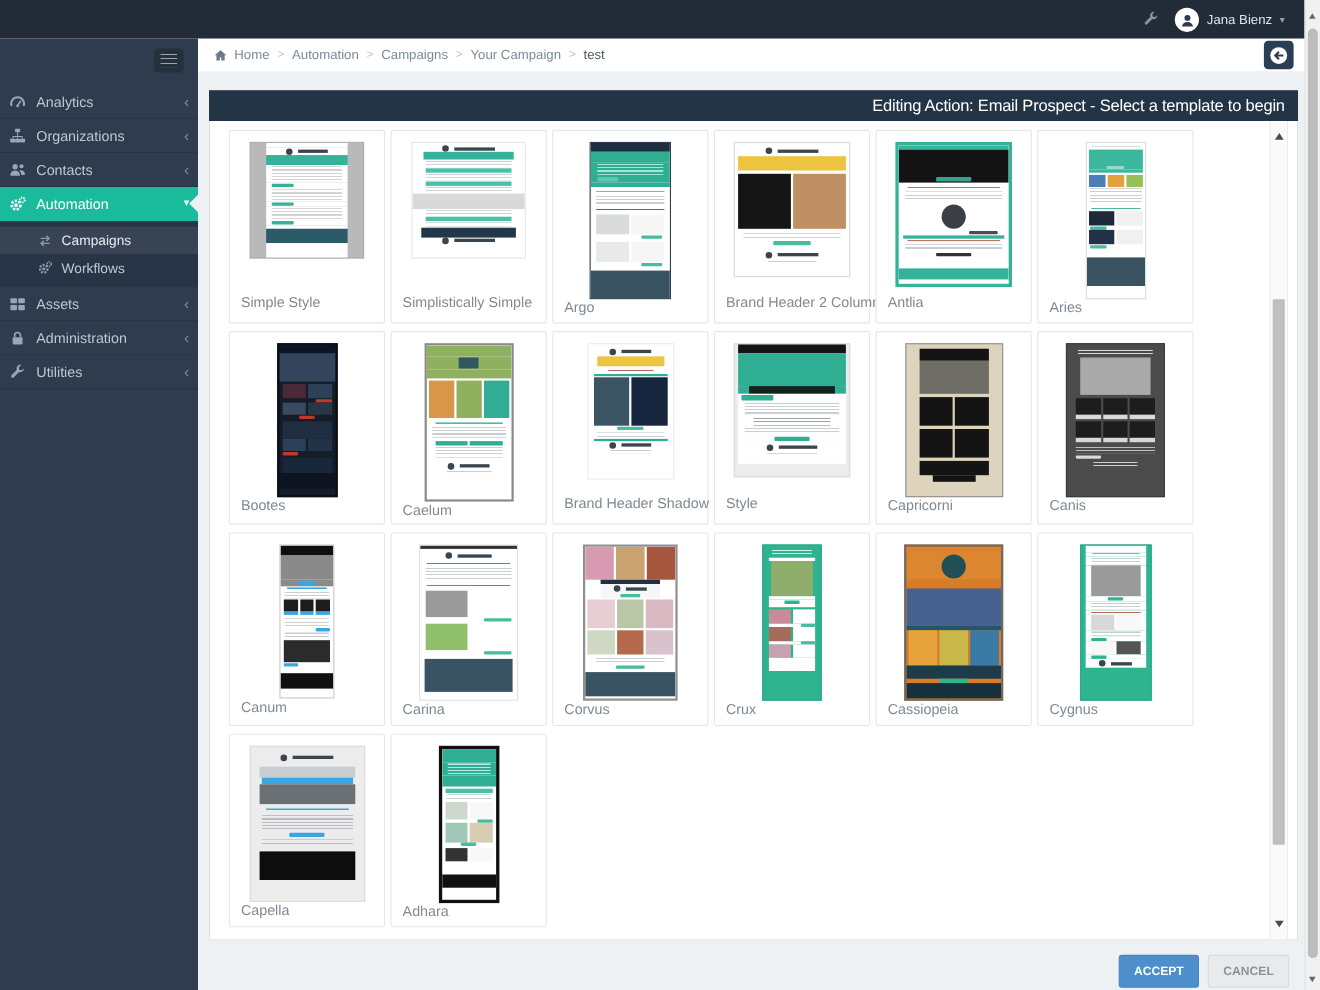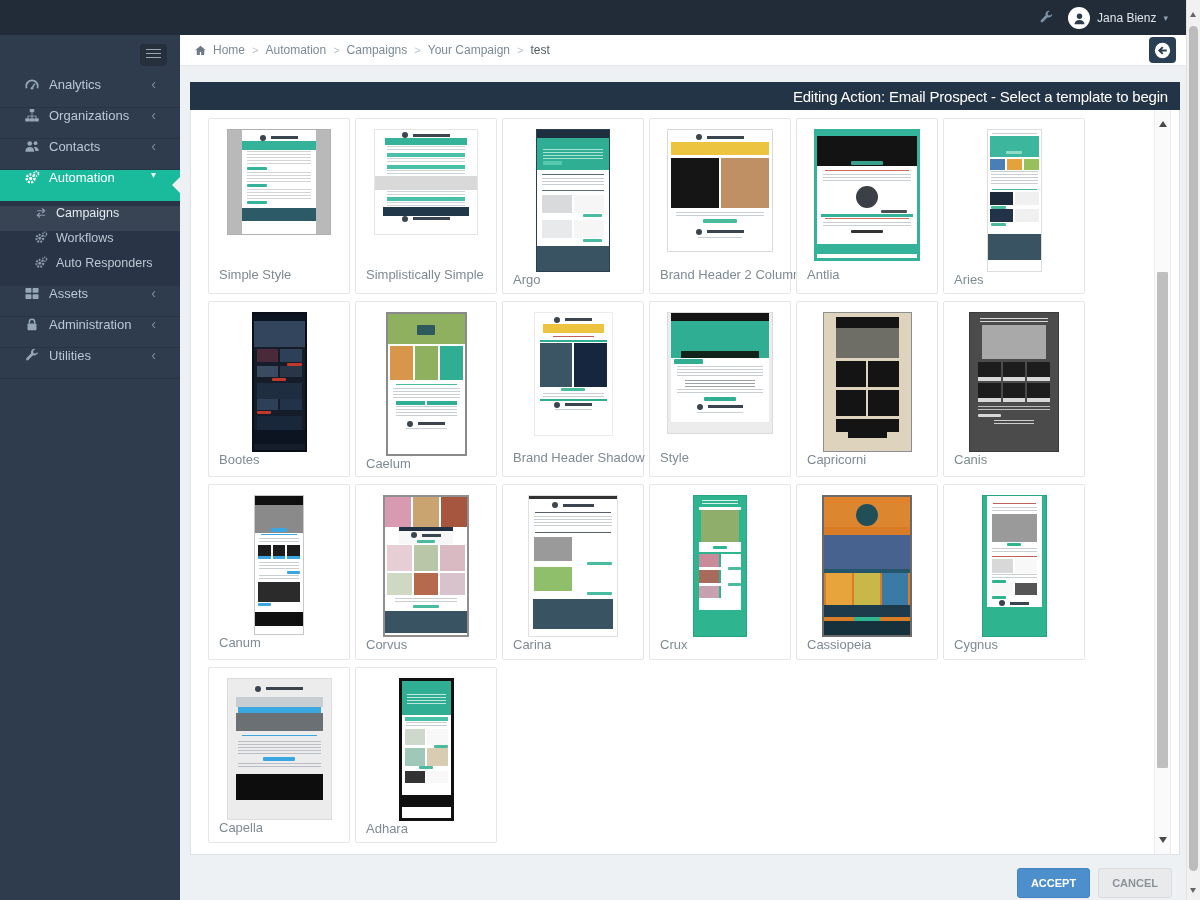--- a/index.html
+++ b/index.html
@@ -33,21 +33,21 @@
   .caret { color:#8fa0b0; font-size:9px; }
 
   
   .sidebar { position:absolute; top:35px; left:0; width:180px; height:865px;
     background:var(--sidebar_bg,#2e3c4e); }
   .menu-toggle { position:absolute; top:9px; right:13px; width:27px; height:22px;
     background:#26303c; border-radius:4px; cursor:pointer; padding:5px 6px; }
   .menu-toggle .bars { width:100%; height:12px;
     background:repeating-linear-gradient(to bottom,#9aa5b1 0,#9aa5b1 1px,transparent 1px,transparent 4px); }
   .menu { margin-top:42px; }
-  .menu-item { height:31px; display:flex; align-items:flex-start; padding:0 24px;
+  .menu-item { height:31px; display:flex; align-items:center; padding:0 8px;
     color:#bac8d4; font-size:13px; border-bottom:1px solid rgba(0,0,0,.12); cursor:pointer; position:relative; }
   .menu-item .mi-icon { width:16px; height:15px; margin-right:9px; color:#96a7b8; flex:none; }
   .menu-item .chev { margin-left:auto; color:#7f8f9e; font-size:14px; line-height:1; }
   .menu-item.active { background:var(--active_item,#1ABB9C); color:#fff; border-bottom-color:transparent; }
   .menu-item.active .mi-icon { color:#fff; }
   .menu-item.active .chev { color:#e8f7f2; font-size:10px; }
   .menu-item.active::after { content:""; position:absolute; right:0; top:50%; margin-top:-8px;
     border:8px solid transparent; border-right-color:#eef1f4; }
   .submenu { background:rgba(0,0,0,.10); padding:5px 0; }
   .submenu .menu-item { height:25px; padding-left:34px; border-bottom:none; font-size:12.5px; }
@@ -207,30 +207,20 @@
       <div class="menu-item">
         <span class="icon mi-icon">
           <svg viewBox="0 0 16 16">
               <circle cx="6.5" cy="9" r="4.2" fill="none" stroke="currentColor" stroke-width="2.6" stroke-dasharray="2.2 1.4"></circle>
               <circle cx="6.5" cy="9" r="1.8" fill="currentColor"></circle>
               <circle cx="12.5" cy="4" r="2.4" fill="none" stroke="currentColor" stroke-width="1.8" stroke-dasharray="1.4 1"></circle>
             </svg>
         </span>
         <span>Workflows</span>
       </div>
-      <div class="menu-item">
-        <span class="icon mi-icon">
-          <svg viewBox="0 0 16 16">
-              <circle cx="6.5" cy="9" r="4.2" fill="none" stroke="currentColor" stroke-width="2.6" stroke-dasharray="2.2 1.4"></circle>
-              <circle cx="6.5" cy="9" r="1.8" fill="currentColor"></circle>
-              <circle cx="12.5" cy="4" r="2.4" fill="none" stroke="currentColor" stroke-width="1.8" stroke-dasharray="1.4 1"></circle>
-            </svg>
-        </span>
-        <span>Auto Responders</span>
-      </div>
     </div>
 
     <div class="menu-item">
       <span class="icon mi-icon">
         <svg viewBox="0 0 16 16" fill="currentColor">
             <rect x="1" y="2.2" width="6.4" height="5" rx="0.8"></rect>
             <rect x="8.6" y="2.2" width="6.4" height="5" rx="0.8"></rect>
             <rect x="1" y="8.8" width="6.4" height="5" rx="0.8"></rect>
             <rect x="8.6" y="8.8" width="6.4" height="5" rx="0.8"></rect>
           </svg>
@@ -845,20 +835,64 @@
                   <div style="width: 32%; height: 3px; background: rgb(58, 167, 224); border-radius: 1px;"></div>
                 </div>
                 <div style="height: 6px; margin: 0px; padding: 0px; background: transparent; display: flex; align-items: center; gap: 2px; justify-content: center;"></div>
                 <div style="height: 14px; margin: 0px; padding: 0px; background: transparent; display: flex; align-items: center; gap: 2px; justify-content: center;">
                   <div style="flex: 1 1 0%; height: 100%; background: rgb(16, 16, 16);"></div>
                 </div>
               </div>
               <div class="card-label">Canum</div>
             </div>
             <div class="card">
+              <div class="card-thumb" style="width: 90px; height: 142px; background: rgb(255, 255, 255); border: 1px solid rgb(224, 224, 224);">
+                <div style="height: 3px; margin: 0px; padding: 0px; background: transparent; display: flex; align-items: center; gap: 2px; justify-content: center;">
+                  <div style="flex: 1 1 0%; height: 100%; background: rgb(51, 51, 51);"></div>
+                </div>
+                <div style="height: 2px; margin: 0px; padding: 0px; background: transparent; display: flex; align-items: center; gap: 2px; justify-content: center;"></div>
+                <div style="height: 8px; margin: 0px; padding: 0px; background: transparent; display: flex; align-items: center; gap: 2px; justify-content: center;">
+                  <div style="width: 6px; height: 6px; border-radius: 50%; background: rgb(58, 69, 80); margin-right: 3px;"></div>
+                  <div style="width: 36%; height: 3px; background: rgb(58, 69, 80);"></div>
+                </div>
+                <div style="height: 2px; margin: 0px; padding: 0px; background: transparent; display: flex; align-items: center; gap: 2px; justify-content: center;"></div>
+                <div style="height: 4px; margin: 0px 6px; padding: 0px; background: transparent; display: flex; align-items: center; gap: 2px; justify-content: center;">
+                  <div style="flex: 1 1 0%; height: 2px; background: repeating-linear-gradient(rgb(85, 96, 106) 0px, rgb(85, 96, 106) 1px, transparent 1px, transparent 3px);"></div>
+                </div>
+                <div style="height: 14px; margin: 0px 5px; padding: 0px; background: transparent; display: flex; align-items: center; gap: 2px; justify-content: center;">
+                  <div style="flex: 1 1 0%; height: 12px; background: repeating-linear-gradient(rgb(201, 206, 211) 0px, rgb(201, 206, 211) 1px, transparent 1px, transparent 3px);"></div>
+                </div>
+                <div style="height: 2px; margin: 0px; padding: 0px; background: transparent; display: flex; align-items: center; gap: 2px; justify-content: center;"></div>
+                <div style="height: 4px; margin: 0px 6px; padding: 0px; background: transparent; display: flex; align-items: center; gap: 2px; justify-content: center;">
+                  <div style="flex: 1 1 0%; height: 2px; background: repeating-linear-gradient(rgb(85, 96, 106) 0px, rgb(85, 96, 106) 1px, transparent 1px, transparent 3px);"></div>
+                </div>
+                <div style="height: 2px; margin: 0px; padding: 0px; background: transparent; display: flex; align-items: center; gap: 2px; justify-content: center;"></div>
+                <div style="height: 24px; margin: 0px 5px; padding: 0px; background: transparent; display: flex; align-items: center; gap: 2px; justify-content: center;">
+                  <div style="flex: 1 1 0%; height: 100%; background: rgb(154, 154, 154);"></div>
+                  <div style="flex: 1 1 0%; height: 100%; background: rgb(255, 255, 255);"></div>
+                </div>
+                <div style="height: 4px; margin: 0px 5px; padding: 0px; background: transparent; display: flex; align-items: center; gap: 2px; justify-content: flex-end;">
+                  <div style="width: 32%; height: 3px; background: rgb(73, 187, 158); border-radius: 1px;"></div>
+                </div>
+                <div style="height: 2px; margin: 0px; padding: 0px; background: transparent; display: flex; align-items: center; gap: 2px; justify-content: center;"></div>
+                <div style="height: 24px; margin: 0px 5px; padding: 0px; background: transparent; display: flex; align-items: center; gap: 2px; justify-content: center;">
+                  <div style="flex: 1 1 0%; height: 100%; background: rgb(143, 191, 106);"></div>
+                  <div style="flex: 1 1 0%; height: 100%; background: rgb(255, 255, 255);"></div>
+                </div>
+                <div style="height: 4px; margin: 0px 5px; padding: 0px; background: transparent; display: flex; align-items: center; gap: 2px; justify-content: flex-end;">
+                  <div style="width: 32%; height: 3px; background: rgb(73, 187, 158); border-radius: 1px;"></div>
+                </div>
+                <div style="height: 4px; margin: 0px; padding: 0px; background: transparent; display: flex; align-items: center; gap: 2px; justify-content: center;"></div>
+                <div style="height: 30px; margin: 0px 4px; padding: 0px; background: transparent; display: flex; align-items: center; gap: 2px; justify-content: center;">
+                  <div style="flex: 1 1 0%; height: 100%; background: rgb(58, 83, 98);"></div>
+                </div>
+              </div>
+              <div class="card-label">Carina</div>
+            </div>
+            <div class="card">
               <div class="card-thumb" style="width: 86px; height: 142px; background: rgb(255, 255, 255); border: 2px solid rgb(143, 143, 143);">
                 <div style="height: 30px; margin: 0px; padding: 0px; background: transparent; display: flex; align-items: center; gap: 2px; justify-content: center;">
                   <div style="flex: 1 1 0%; height: 100%; background: rgb(216, 154, 176);"></div>
                   <div style="flex: 1 1 0%; height: 100%; background: rgb(201, 164, 112);"></div>
                   <div style="flex: 1 1 0%; height: 100%; background: rgb(166, 85, 63);"></div>
                 </div>
                 <div style="height: 4px; margin: 0px 14px; padding: 0px; background: transparent; display: flex; align-items: center; gap: 2px; justify-content: center;">
                   <div style="flex: 1 1 0%; height: 100%; background: rgb(34, 48, 67);"></div>
                 </div>
                 <div style="height: 8px; margin: 0px 14px; padding: 0px; background: rgb(247, 247, 247); display: flex; align-items: center; gap: 2px; justify-content: center;">
@@ -886,64 +920,20 @@
                 </div>
                 <div style="height: 5px; margin: 0px; padding: 0px; background: transparent; display: flex; align-items: center; gap: 2px; justify-content: center;">
                   <div style="width: 32%; height: 3px; background: rgb(73, 187, 158); border-radius: 1px;"></div>
                 </div>
                 <div style="height: 2px; margin: 0px; padding: 0px; background: transparent; display: flex; align-items: center; gap: 2px; justify-content: center;"></div>
                 <div style="height: 22px; margin: 0px; padding: 0px; background: transparent; display: flex; align-items: center; gap: 2px; justify-content: center;">
                   <div style="flex: 1 1 0%; height: 100%; background: rgb(58, 83, 98);"></div>
                 </div>
               </div>
               <div class="card-label">Corvus</div>
-            </div>
-            <div class="card">
-              <div class="card-thumb" style="width: 90px; height: 142px; background: rgb(255, 255, 255); border: 1px solid rgb(224, 224, 224);">
-                <div style="height: 3px; margin: 0px; padding: 0px; background: transparent; display: flex; align-items: center; gap: 2px; justify-content: center;">
-                  <div style="flex: 1 1 0%; height: 100%; background: rgb(51, 51, 51);"></div>
-                </div>
-                <div style="height: 2px; margin: 0px; padding: 0px; background: transparent; display: flex; align-items: center; gap: 2px; justify-content: center;"></div>
-                <div style="height: 8px; margin: 0px; padding: 0px; background: transparent; display: flex; align-items: center; gap: 2px; justify-content: center;">
-                  <div style="width: 6px; height: 6px; border-radius: 50%; background: rgb(58, 69, 80); margin-right: 3px;"></div>
-                  <div style="width: 36%; height: 3px; background: rgb(58, 69, 80);"></div>
-                </div>
-                <div style="height: 2px; margin: 0px; padding: 0px; background: transparent; display: flex; align-items: center; gap: 2px; justify-content: center;"></div>
-                <div style="height: 4px; margin: 0px 6px; padding: 0px; background: transparent; display: flex; align-items: center; gap: 2px; justify-content: center;">
-                  <div style="flex: 1 1 0%; height: 2px; background: repeating-linear-gradient(rgb(85, 96, 106) 0px, rgb(85, 96, 106) 1px, transparent 1px, transparent 3px);"></div>
-                </div>
-                <div style="height: 14px; margin: 0px 5px; padding: 0px; background: transparent; display: flex; align-items: center; gap: 2px; justify-content: center;">
-                  <div style="flex: 1 1 0%; height: 12px; background: repeating-linear-gradient(rgb(201, 206, 211) 0px, rgb(201, 206, 211) 1px, transparent 1px, transparent 3px);"></div>
-                </div>
-                <div style="height: 2px; margin: 0px; padding: 0px; background: transparent; display: flex; align-items: center; gap: 2px; justify-content: center;"></div>
-                <div style="height: 4px; margin: 0px 6px; padding: 0px; background: transparent; display: flex; align-items: center; gap: 2px; justify-content: center;">
-                  <div style="flex: 1 1 0%; height: 2px; background: repeating-linear-gradient(rgb(85, 96, 106) 0px, rgb(85, 96, 106) 1px, transparent 1px, transparent 3px);"></div>
-                </div>
-                <div style="height: 2px; margin: 0px; padding: 0px; background: transparent; display: flex; align-items: center; gap: 2px; justify-content: center;"></div>
-                <div style="height: 24px; margin: 0px 5px; padding: 0px; background: transparent; display: flex; align-items: center; gap: 2px; justify-content: center;">
-                  <div style="flex: 1 1 0%; height: 100%; background: rgb(154, 154, 154);"></div>
-                  <div style="flex: 1 1 0%; height: 100%; background: rgb(255, 255, 255);"></div>
-                </div>
-                <div style="height: 4px; margin: 0px 5px; padding: 0px; background: transparent; display: flex; align-items: center; gap: 2px; justify-content: flex-end;">
-                  <div style="width: 32%; height: 3px; background: rgb(73, 187, 158); border-radius: 1px;"></div>
-                </div>
-                <div style="height: 2px; margin: 0px; padding: 0px; background: transparent; display: flex; align-items: center; gap: 2px; justify-content: center;"></div>
-                <div style="height: 24px; margin: 0px 5px; padding: 0px; background: transparent; display: flex; align-items: center; gap: 2px; justify-content: center;">
-                  <div style="flex: 1 1 0%; height: 100%; background: rgb(143, 191, 106);"></div>
-                  <div style="flex: 1 1 0%; height: 100%; background: rgb(255, 255, 255);"></div>
-                </div>
-                <div style="height: 4px; margin: 0px 5px; padding: 0px; background: transparent; display: flex; align-items: center; gap: 2px; justify-content: flex-end;">
-                  <div style="width: 32%; height: 3px; background: rgb(73, 187, 158); border-radius: 1px;"></div>
-                </div>
-                <div style="height: 4px; margin: 0px; padding: 0px; background: transparent; display: flex; align-items: center; gap: 2px; justify-content: center;"></div>
-                <div style="height: 30px; margin: 0px 4px; padding: 0px; background: transparent; display: flex; align-items: center; gap: 2px; justify-content: center;">
-                  <div style="flex: 1 1 0%; height: 100%; background: rgb(58, 83, 98);"></div>
-                </div>
-              </div>
-              <div class="card-label">Carina</div>
             </div>
             <div class="card">
               <div class="card-thumb" style="width: 54px; height: 142px; background: rgb(47, 180, 144); border: 1px solid rgb(41, 163, 131);">
                 <div style="height: 3px; margin: 0px; padding: 0px; background: transparent; display: flex; align-items: center; gap: 2px; justify-content: center;"></div>
                 <div style="height: 6px; margin: 0px 8px; padding: 0px; background: transparent; display: flex; align-items: center; gap: 2px; justify-content: center;">
                   <div style="flex: 1 1 0%; height: 4px; background: repeating-linear-gradient(rgb(217, 242, 234) 0px, rgb(217, 242, 234) 1px, transparent 1px, transparent 3px);"></div>
                 </div>
                 <div style="height: 2px; margin: 0px; padding: 0px; background: transparent; display: flex; align-items: center; gap: 2px; justify-content: center;"></div>
                 <div style="height: 3px; margin: 0px 5px; padding: 0px; background: transparent; display: flex; align-items: center; gap: 2px; justify-content: center;">
                   <div style="flex: 1 1 0%; height: 100%; background: rgb(255, 255, 255);"></div>

